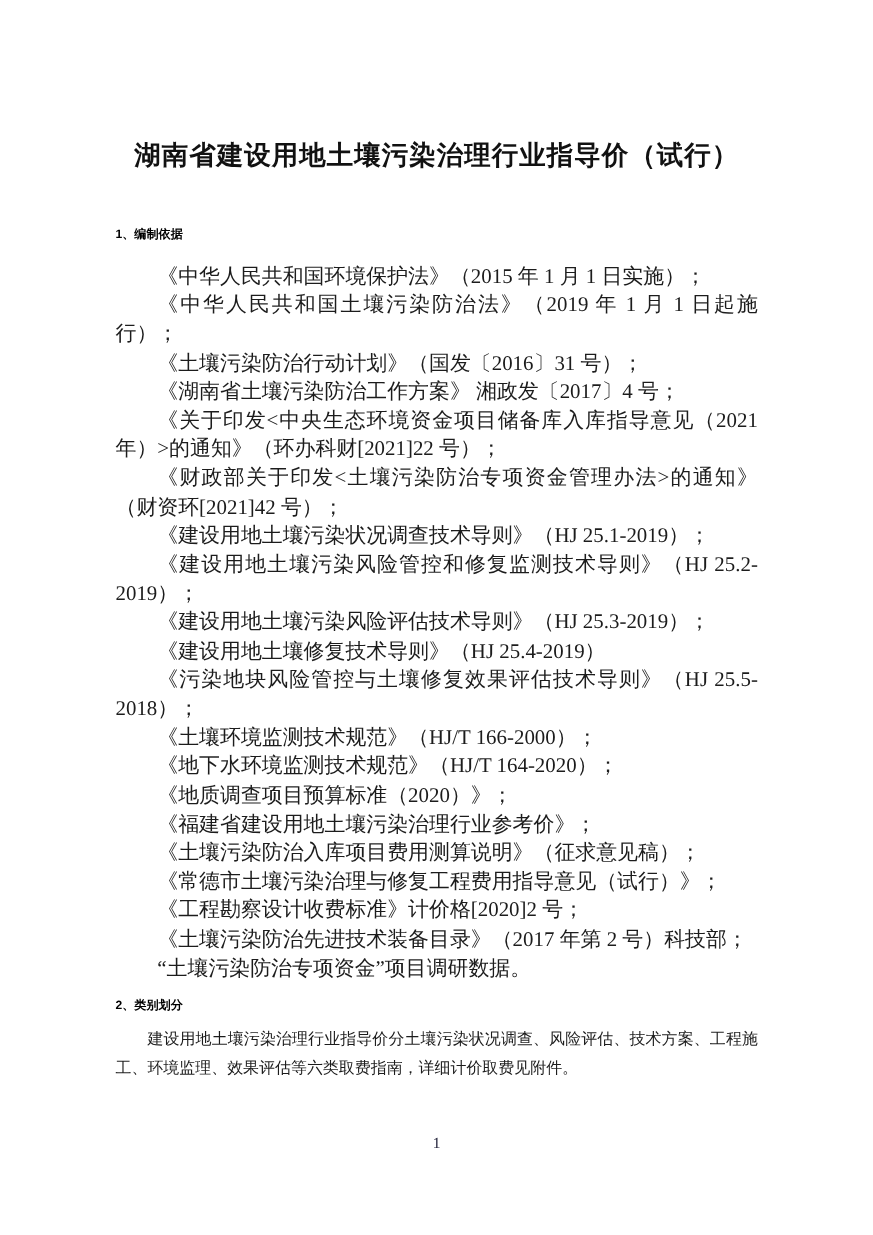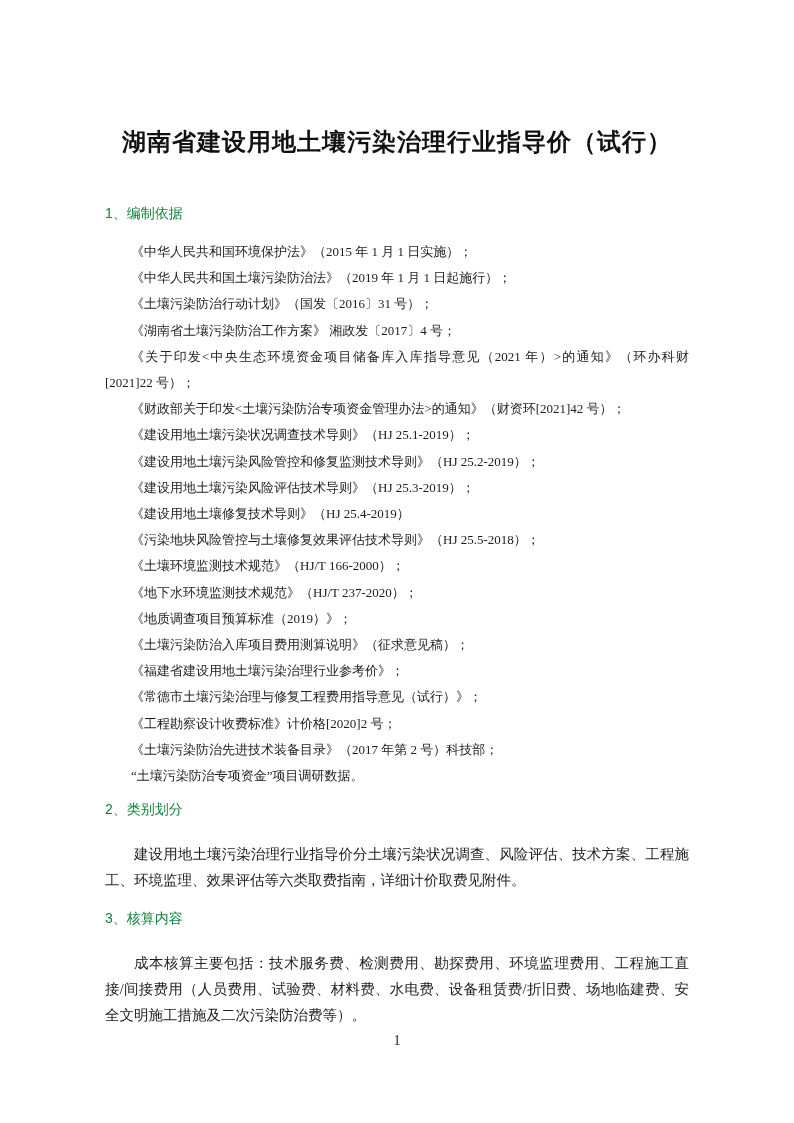--- a/index.html
+++ b/index.html
@@ -25,39 +25,39 @@
     font-size: 24px;
     line-height: 36px;
     font-weight: 700;
     text-align: center;
     letter-spacing: 1px;
     color: #111111;
     font-family: "Liberation Serif", "DejaVu Serif", serif;
   }
   .section-heading {
     margin: 0;
-    font-size: 14px;
+    font-size: 11px;
     line-height: 22px;
-    font-weight: 400;
-    color: #15803d;
+    font-weight: 700;
+    color: #000000;
     font-family: "Liberation Sans", "DejaVu Sans", sans-serif;
   }
   .heading-1 { margin-top: 42px; }
   .heading-2 { margin-top: 9px; }
   .heading-3 { margin-top: 13px; }
   .ref-list { margin-top: 15px; }
   .ref-item {
     margin: 0;
-    font-size: 13px;
+    font-size: 19px;
     line-height: 26.2px;
     text-indent: 2em;
     text-align: justify;
   }
   .body-paragraph {
-    margin: 21px 0 0 0;
+    margin: 7px 0 0 0;
     font-size: 14.5px;
     line-height: 26.2px;
     text-indent: 2em;
     text-align: justify;
   }
   .page-number {
     position: absolute;
     left: 0;
     right: 0;
     top: 1032px;
@@ -84,37 +84,33 @@
         <p class="ref-item">《土壤污染防治行动计划》（国发〔2016〕31 号）；</p>
         <p class="ref-item">《湖南省土壤污染防治工作方案》 湘政发〔2017〕4 号；</p>
         <p class="ref-item">《关于印发&lt;中央生态环境资金项目储备库入库指导意见（2021 年）&gt;的通知》（环办科财[2021]22 号）；</p>
         <p class="ref-item">《财政部关于印发&lt;土壤污染防治专项资金管理办法&gt;的通知》（财资环[2021]42 号）；</p>
         <p class="ref-item">《建设用地土壤污染状况调查技术导则》（HJ 25.1-2019）；</p>
         <p class="ref-item">《建设用地土壤污染风险管控和修复监测技术导则》（HJ 25.2-2019）；</p>
         <p class="ref-item">《建设用地土壤污染风险评估技术导则》（HJ 25.3-2019）；</p>
         <p class="ref-item">《建设用地土壤修复技术导则》（HJ 25.4-2019）</p>
         <p class="ref-item">《污染地块风险管控与土壤修复效果评估技术导则》（HJ 25.5-2018）；</p>
         <p class="ref-item">《土壤环境监测技术规范》（HJ/T 166-2000）；</p>
-        <p class="ref-item">《地下水环境监测技术规范》（HJ/T 237-2020）；</p>
-        <p class="ref-item">《地质调查项目预算标准（2019）》；</p>
+        <p class="ref-item">《地下水环境监测技术规范》（HJ/T 164-2020）；</p>
+        <p class="ref-item">《地质调查项目预算标准（2020）》；</p>
+        <p class="ref-item">《福建省建设用地土壤污染治理行业参考价》；</p>
         <p class="ref-item">《土壤污染防治入库项目费用测算说明》（征求意见稿）；</p>
-        <p class="ref-item">《福建省建设用地土壤污染治理行业参考价》；</p>
         <p class="ref-item">《常德市土壤污染治理与修复工程费用指导意见（试行）》；</p>
         <p class="ref-item">《工程勘察设计收费标准》计价格[2020]2 号；</p>
         <p class="ref-item">《土壤污染防治先进技术装备目录》（2017 年第 2 号）科技部；</p>
         <p class="ref-item">“土壤污染防治专项资金”项目调研数据。</p>
       </div>
     </section>
 
     <section>
       <h2 class="section-heading heading-2">2、类别划分</h2>
       <p class="body-paragraph">建设用地土壤污染治理行业指导价分土壤污染状况调查、风险评估、技术方案、工程施工、环境监理、效果评估等六类取费指南，详细计价取费见附件。</p>
     </section>
 
-    <section>
-      <h2 class="section-heading heading-3">3、核算内容</h2>
-      <p class="body-paragraph">成本核算主要包括：技术服务费、检测费用、勘探费用、环境监理费用、工程施工直接/间接费用（人员费用、试验费、材料费、水电费、设备租赁费/折旧费、场地临建费、安全文明施工措施及二次污染防治费等）。</p>
-    </section>
 
   </div>
 
   <div class="page-number">1</div>
 </div>
 
 </body></html>

